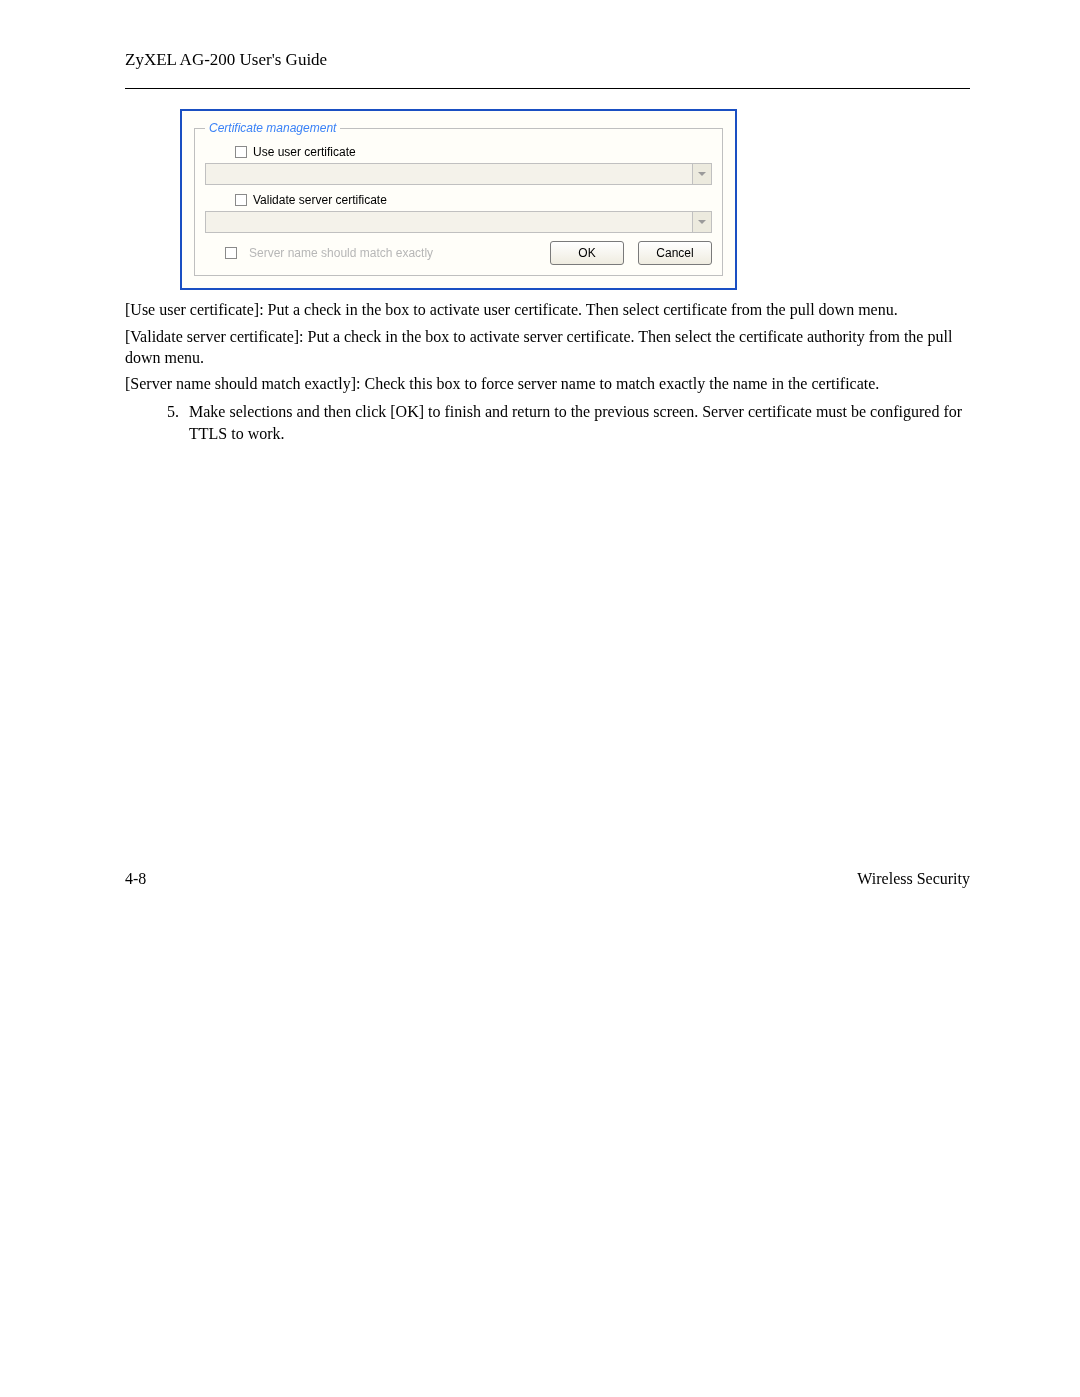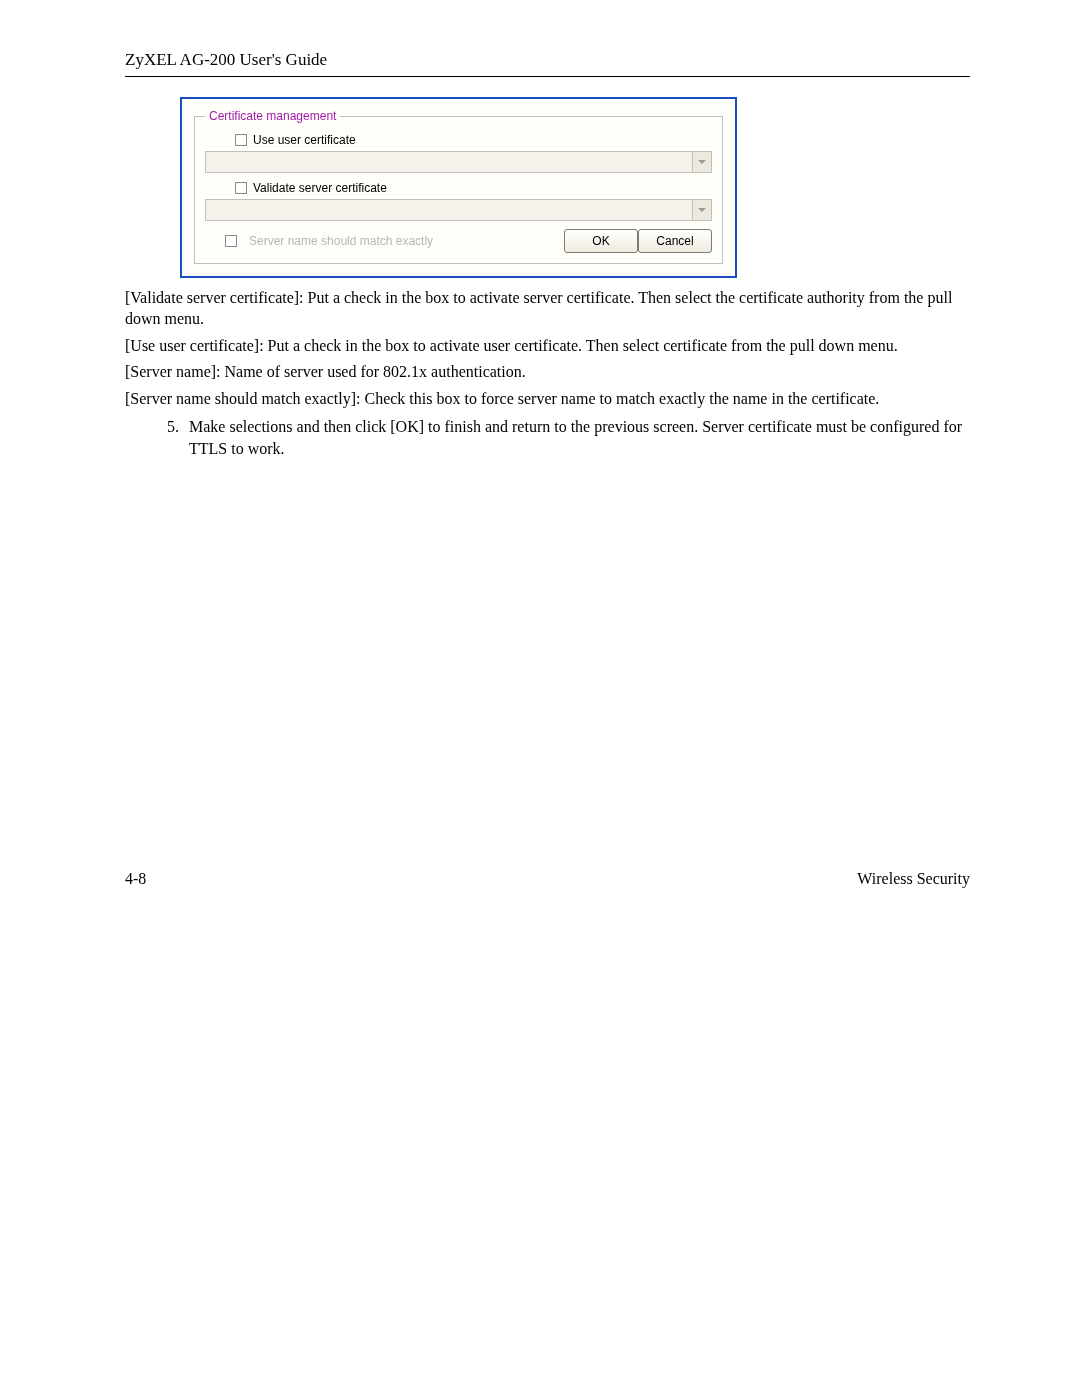--- a/index.html
+++ b/index.html
@@ -12,21 +12,21 @@
   }
   .page {
     width: 1080px;
     height: 1397px;
     position: relative;
     box-sizing: border-box;
     padding: 50px 110px 50px 125px;
   }
   .header-line {
     border-bottom: 1px solid #000;
-    padding-bottom: 6px;
+    padding-bottom: 18px;
     margin-bottom: 20px;
   }
   .guide-title {
     font-size: 17px;
   }
   .dialog-wrap {
     margin: 0 0 10px 55px;
   }
   .dialog {
     width: 553px;
@@ -65,21 +65,22 @@
     padding: 10px 12px 12px 12px;
   }
   fieldset.group {
     border: 1px solid #bfbfbf;
     padding: 8px 10px 10px 10px;
     margin: 0;
   }
   fieldset.group legend {
     padding: 0 4px;
     font-size: 12px;
-    color: #a21caf;
+    color: #3b82f6;
+    font-style: italic;
   }
   .chk-row {
     display: flex;
     align-items: center;
     gap: 6px;
     margin: 2px 0 4px 2px;
     padding-left: 28px;
   }
   .chkbox {
     width: 12px;
@@ -141,21 +142,21 @@
     display: flex;
     align-items: center;
     gap: 12px;
     margin-left: 20px;
   }
   .disabled-text {
     color: #b7b7b7;
   }
   .btn-group {
     display: flex;
-    gap: 0;
+    gap: 14px;
     margin-left: 28px;
   }
   .xp-btn {
     width: 72px;
     height: 22px;
     border: 1px solid #7a7a7a;
     border-radius: 3px;
     background: linear-gradient(to bottom, #ffffff 0%, #efece0 100%);
     display: flex;
     align-items: center;
@@ -240,23 +241,22 @@
               </div>
             </div>
           </div>
 
         </fieldset>
       </div>
     </div>
   </div>
 
   <div class="body-text">
+    <p>[Use user certificate]: Put a check in the box to activate user certificate.  Then select certificate from the pull down menu.</p>
     <p>[Validate server certificate]: Put a check in the box to activate server certificate.  Then select the certificate authority from the pull down menu.</p>
-    <p>[Use user certificate]: Put a check in the box to activate user certificate.  Then select certificate from the pull down menu.</p>
-    <p>[Server name]: Name of server used for 802.1x authentication.</p>
     <p>[Server name should match exactly]: Check this box to force server name to match exactly the name in the certificate.</p>
     <ol class="step" start="5">
       <li>Make selections and then click [OK] to finish and return to the previous screen.  Server certificate must be configured for TTLS to work.</li>
     </ol>
   </div>
 
   <div class="page-footer">
     <span>4-8</span>
     <span>Wireless Security</span>
   </div>

